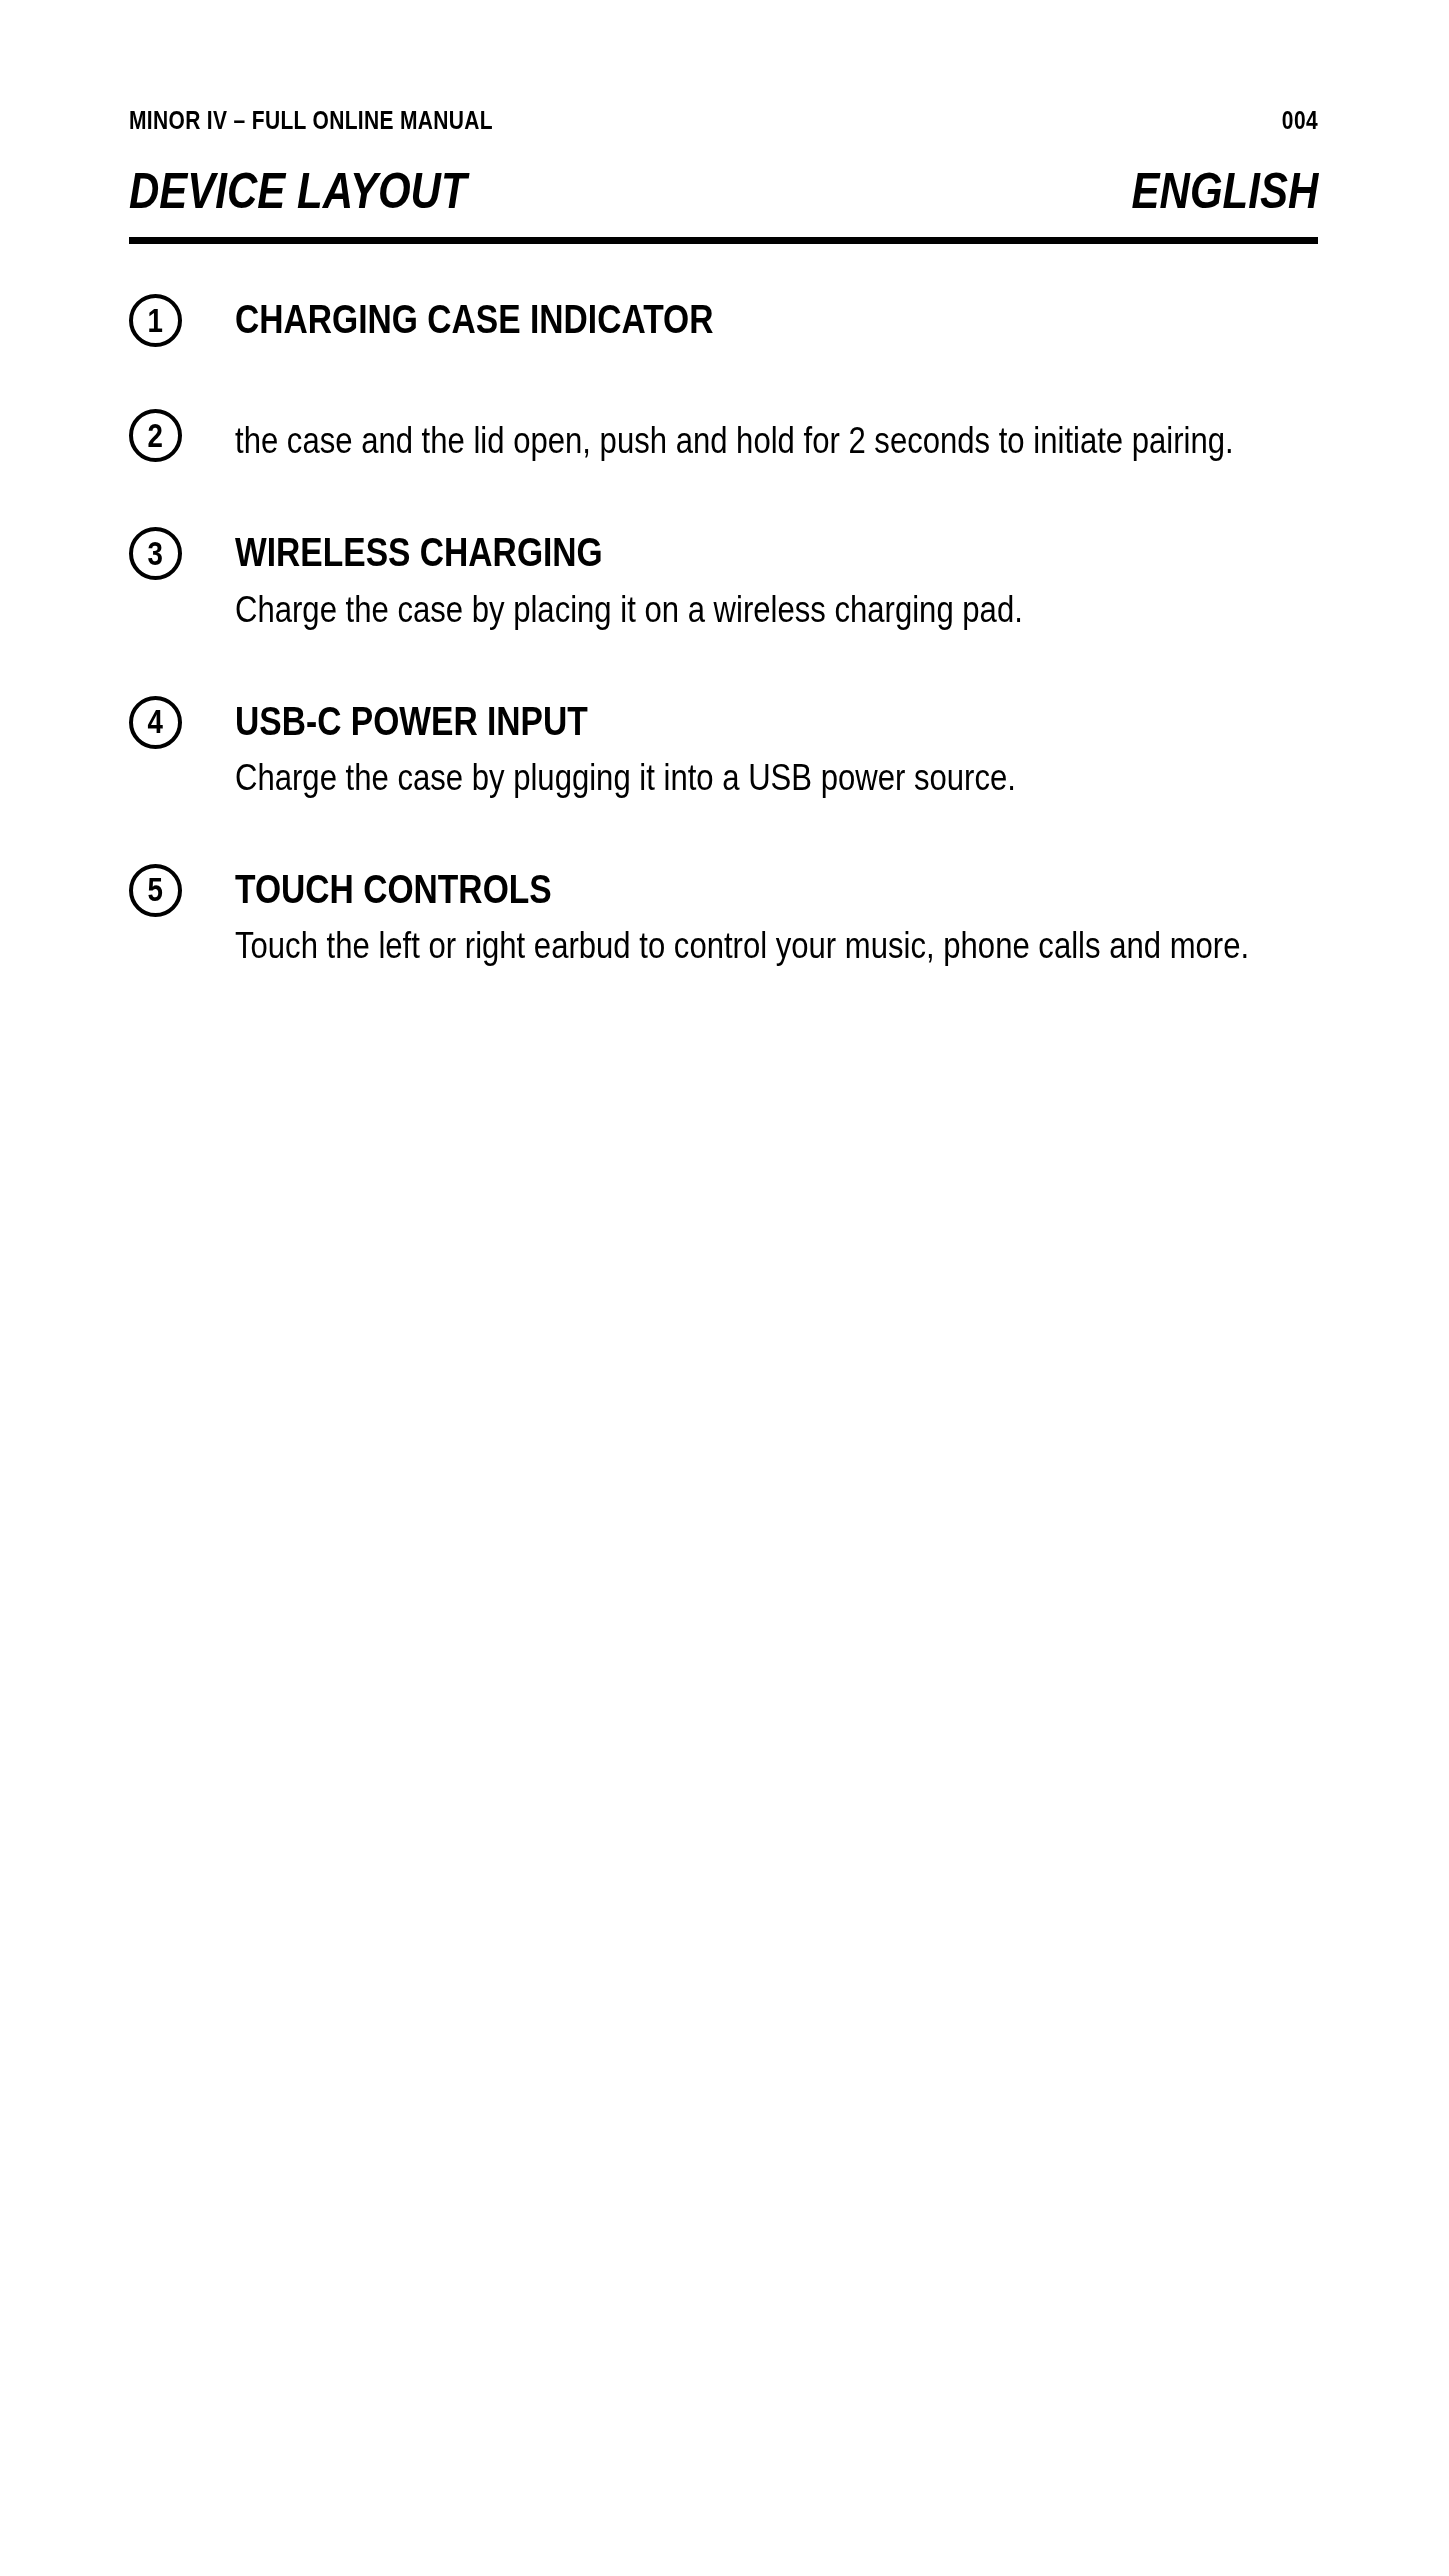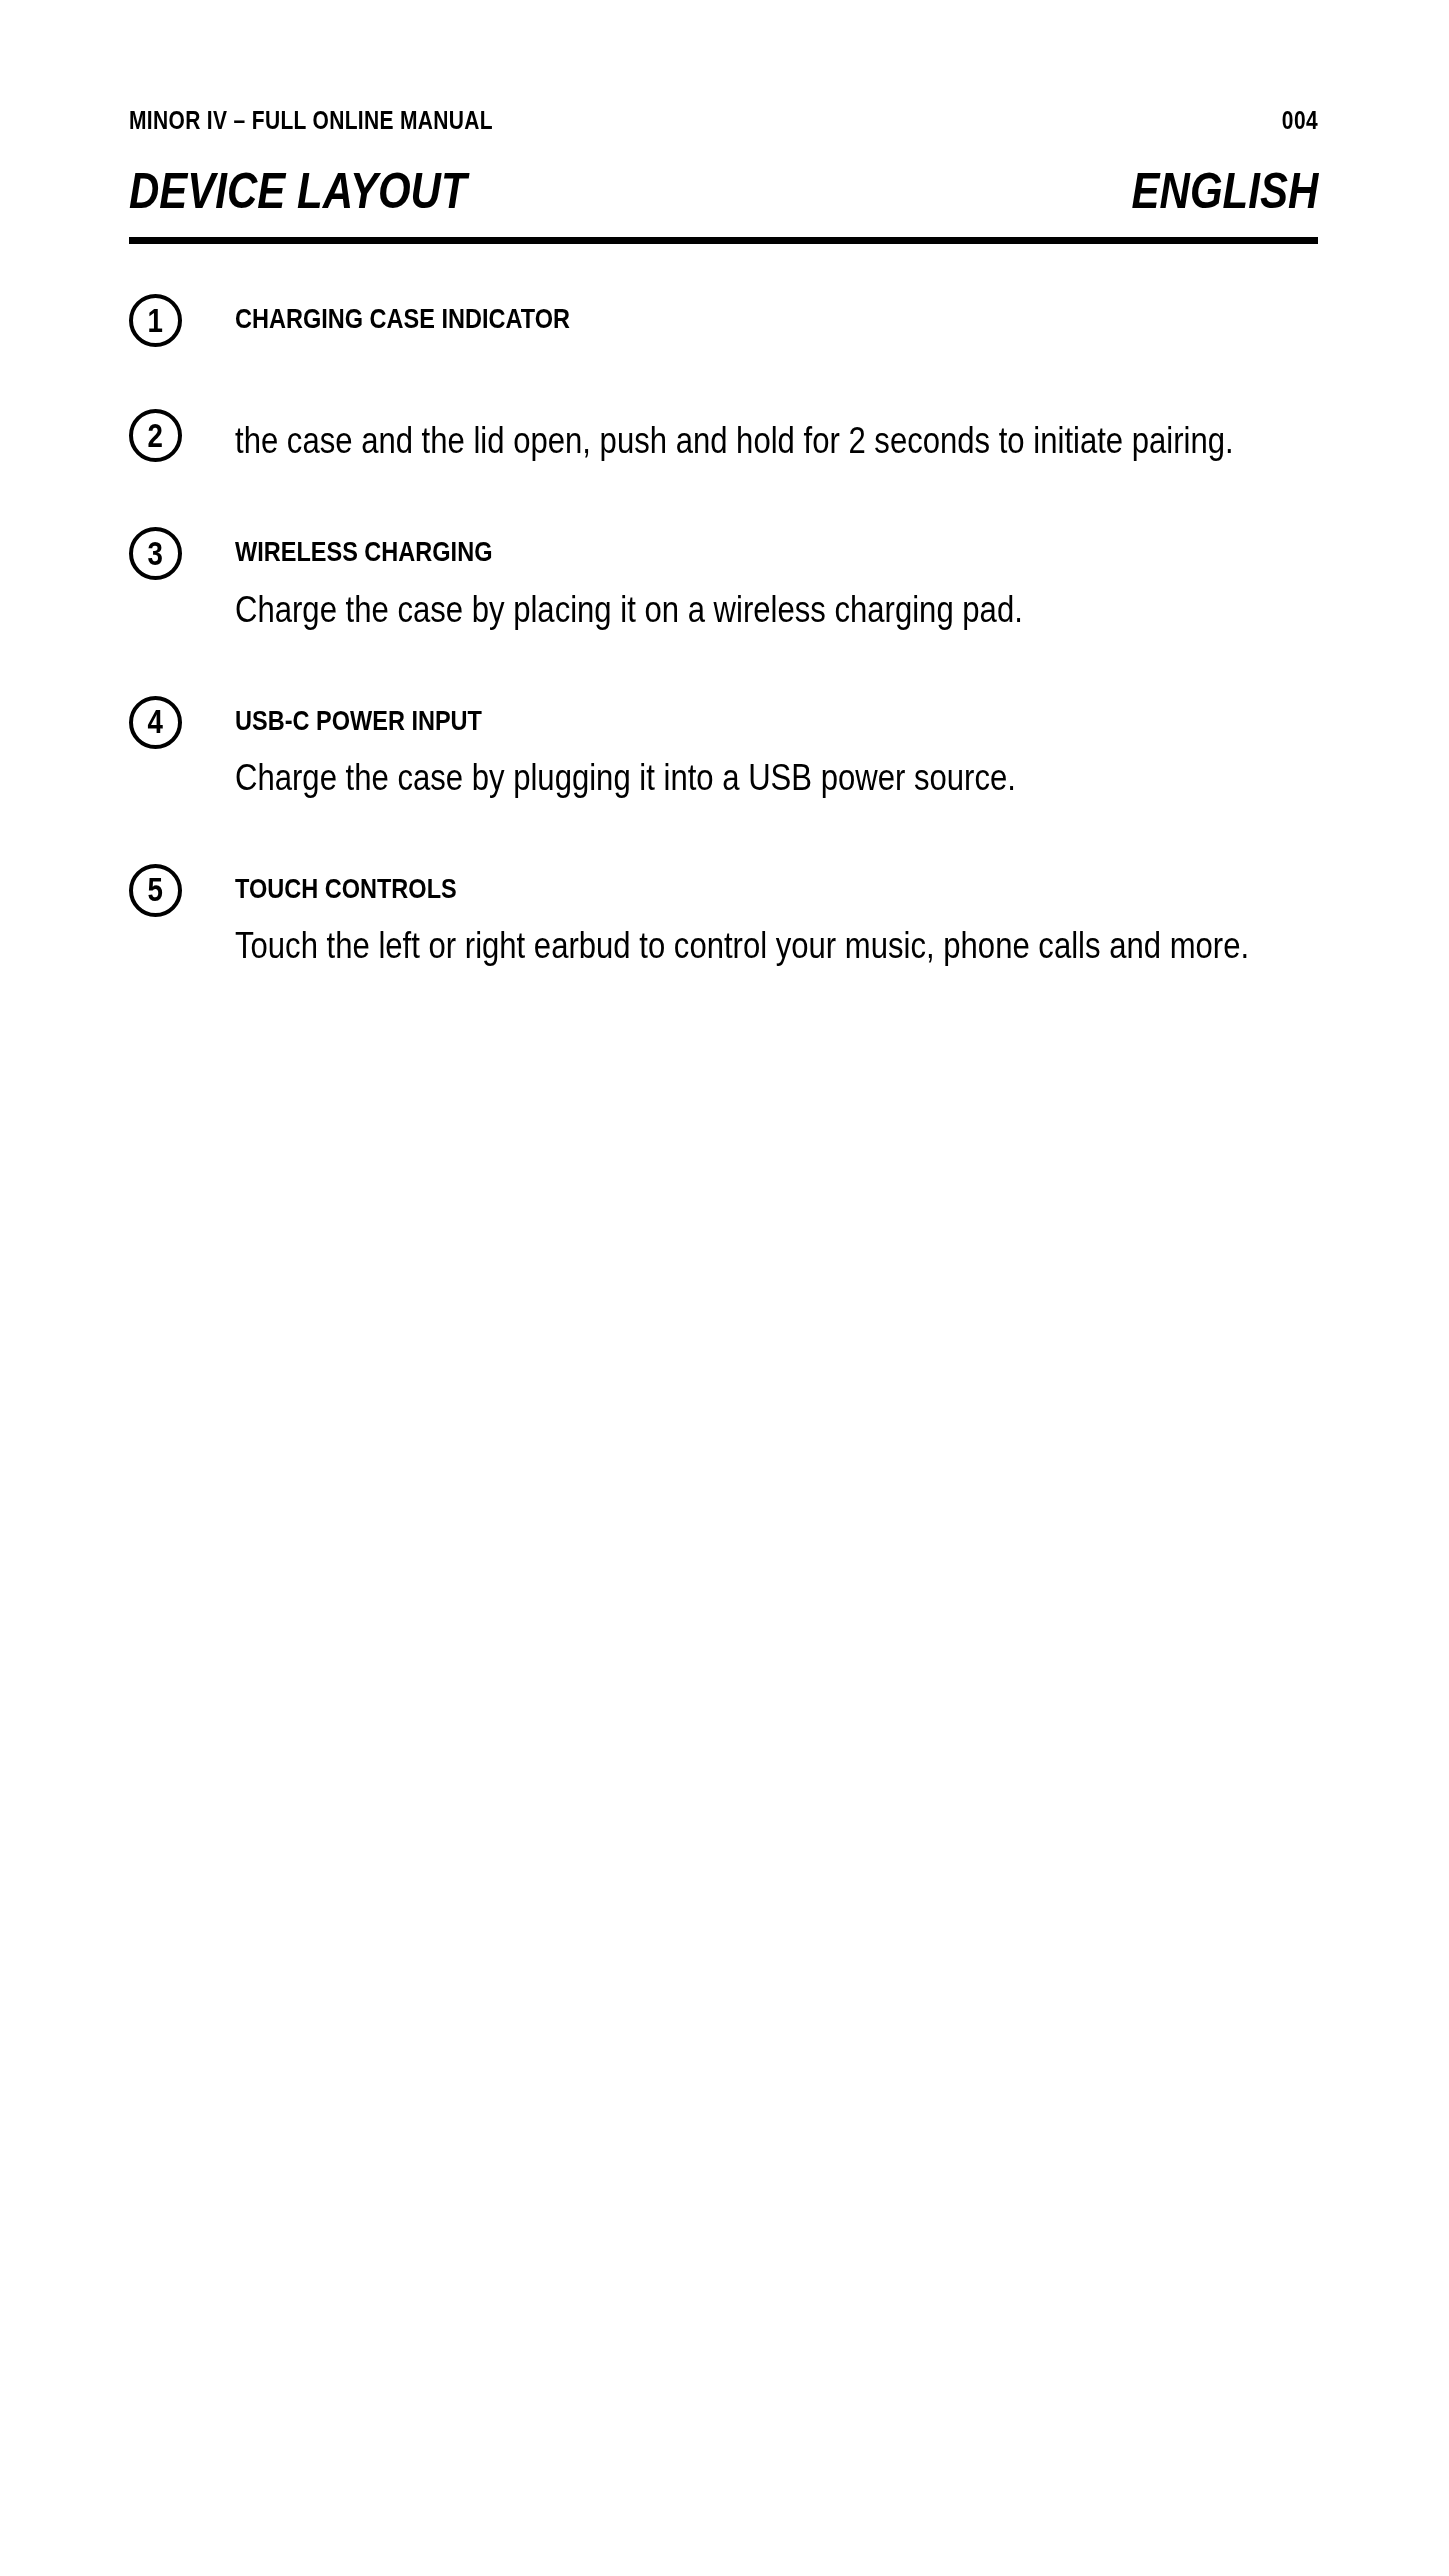--- a/index.html
+++ b/index.html
@@ -48,21 +48,21 @@
   .item { display: flex; align-items: flex-start; margin-bottom: 62px; }
   .item-badge {
     flex: none;
     width: 53px; height: 53px;
     border: 4.2px solid #000000; border-radius: 50%;
     display: flex; align-items: center; justify-content: center;
     font-size: 33px; font-weight: bold;
   }
   .item-content { margin-left: 53px; }
   .item-title {
-    font-size: 28px; font-weight: bold; line-height: 50px;
+    font-size: 40px; font-weight: bold; line-height: 50px;
     white-space: nowrap;
   }
   .item-body {
     margin-top: 8.3px;
     font-size: 37px; line-height: 48px;
     white-space: nowrap;
   }
   .item-body sup { font-size: 0.55em; line-height: 0; vertical-align: 11.7px; }
   .rule-bottom {
     position: absolute;

